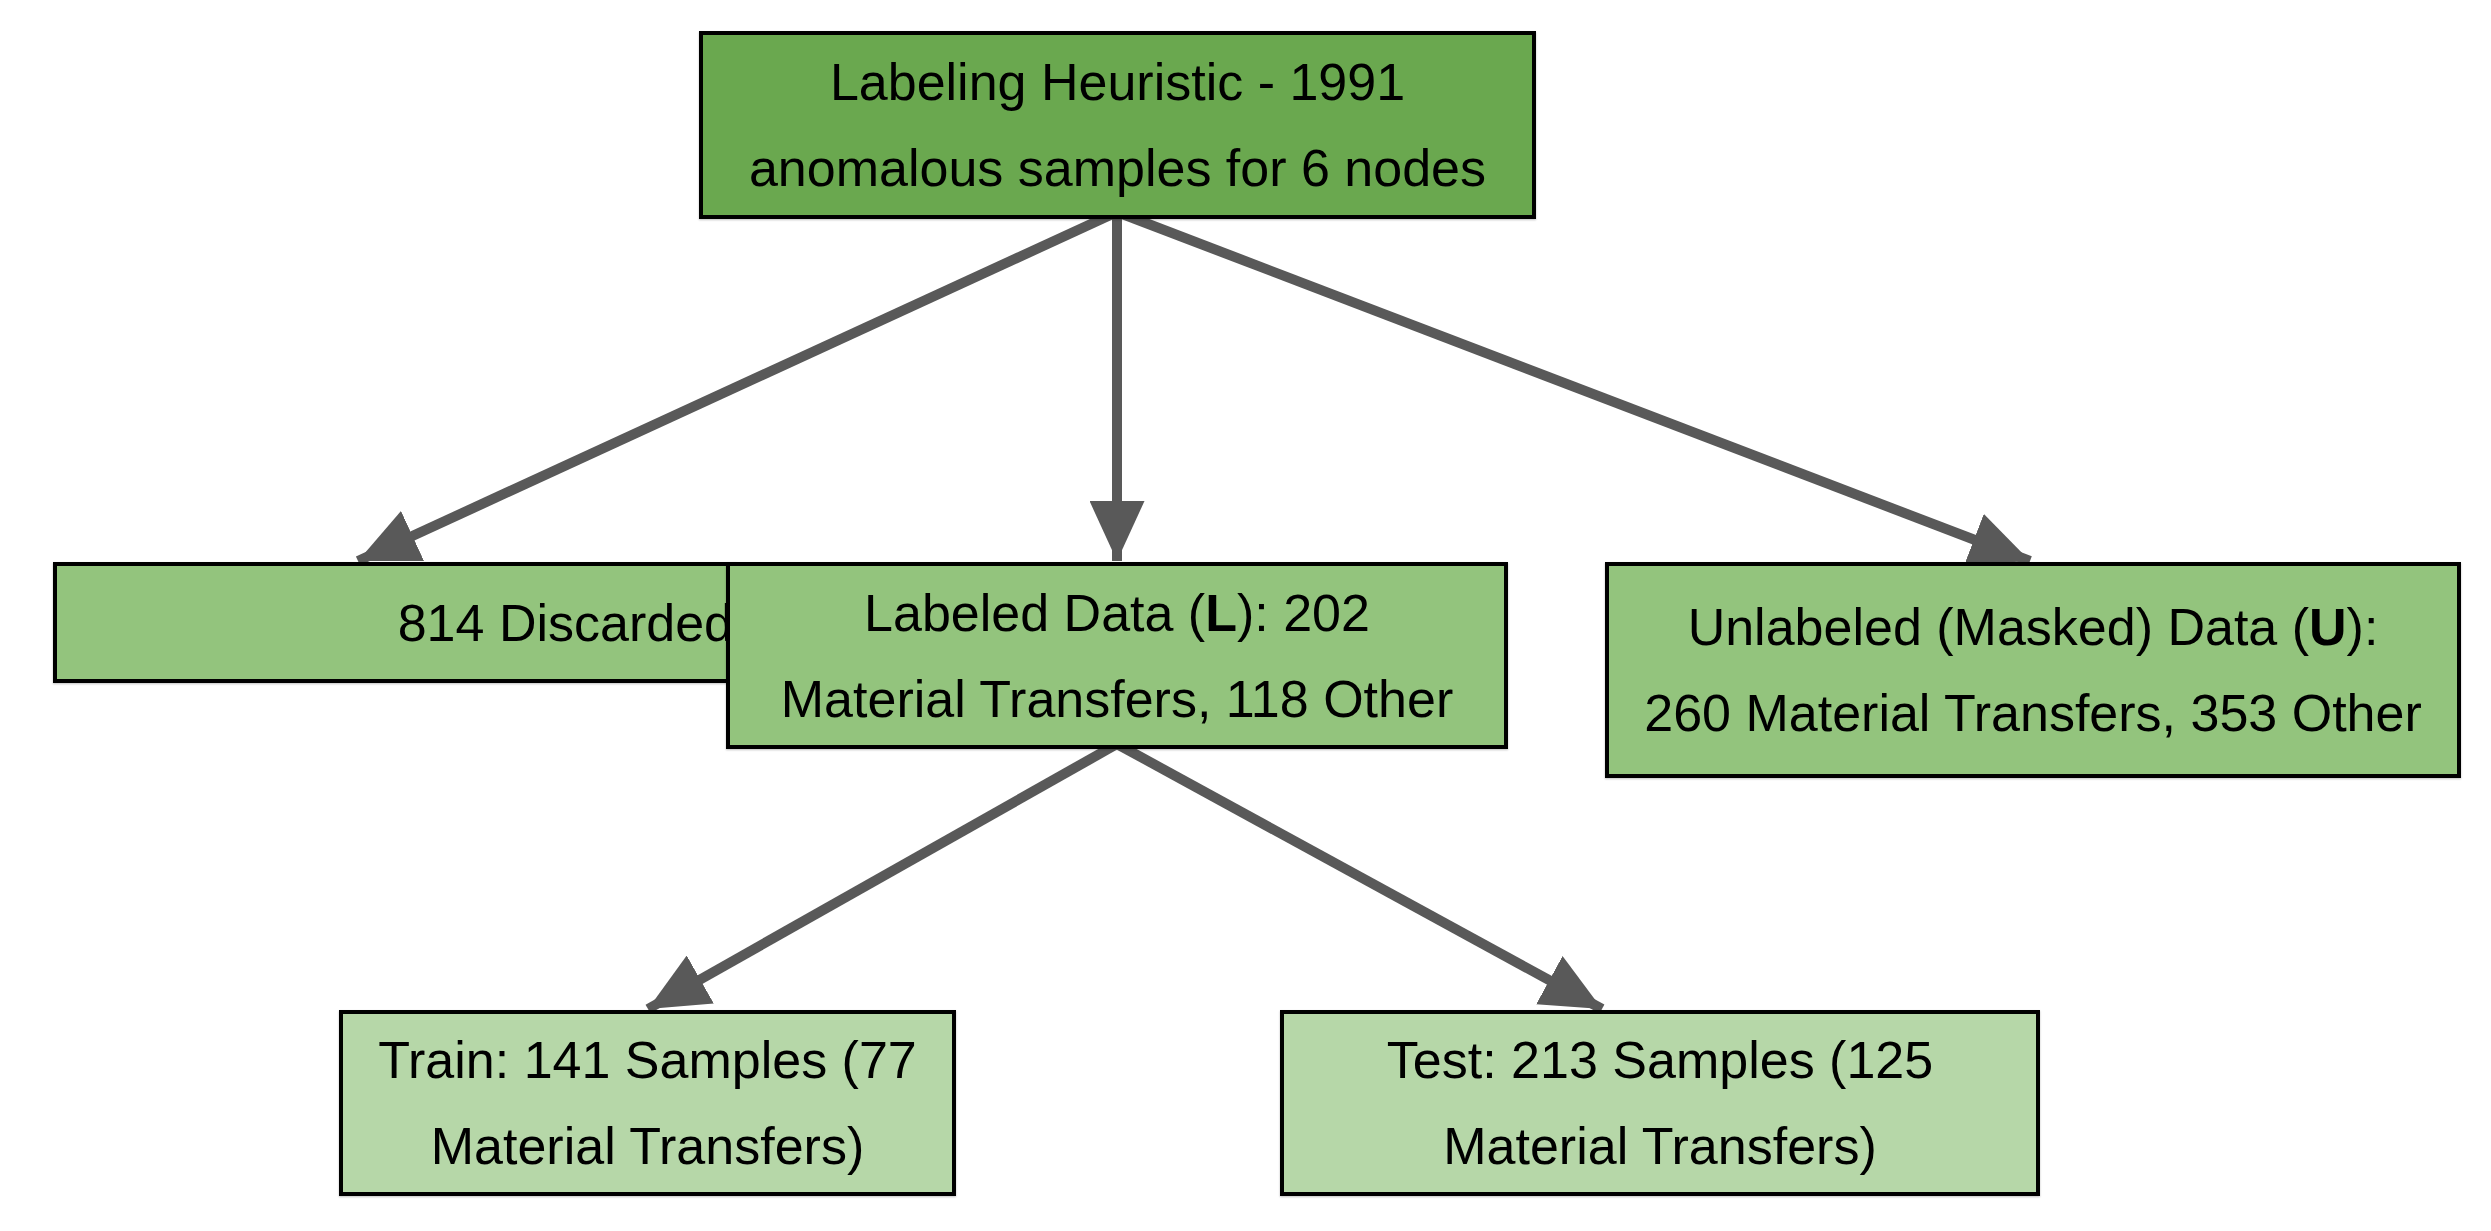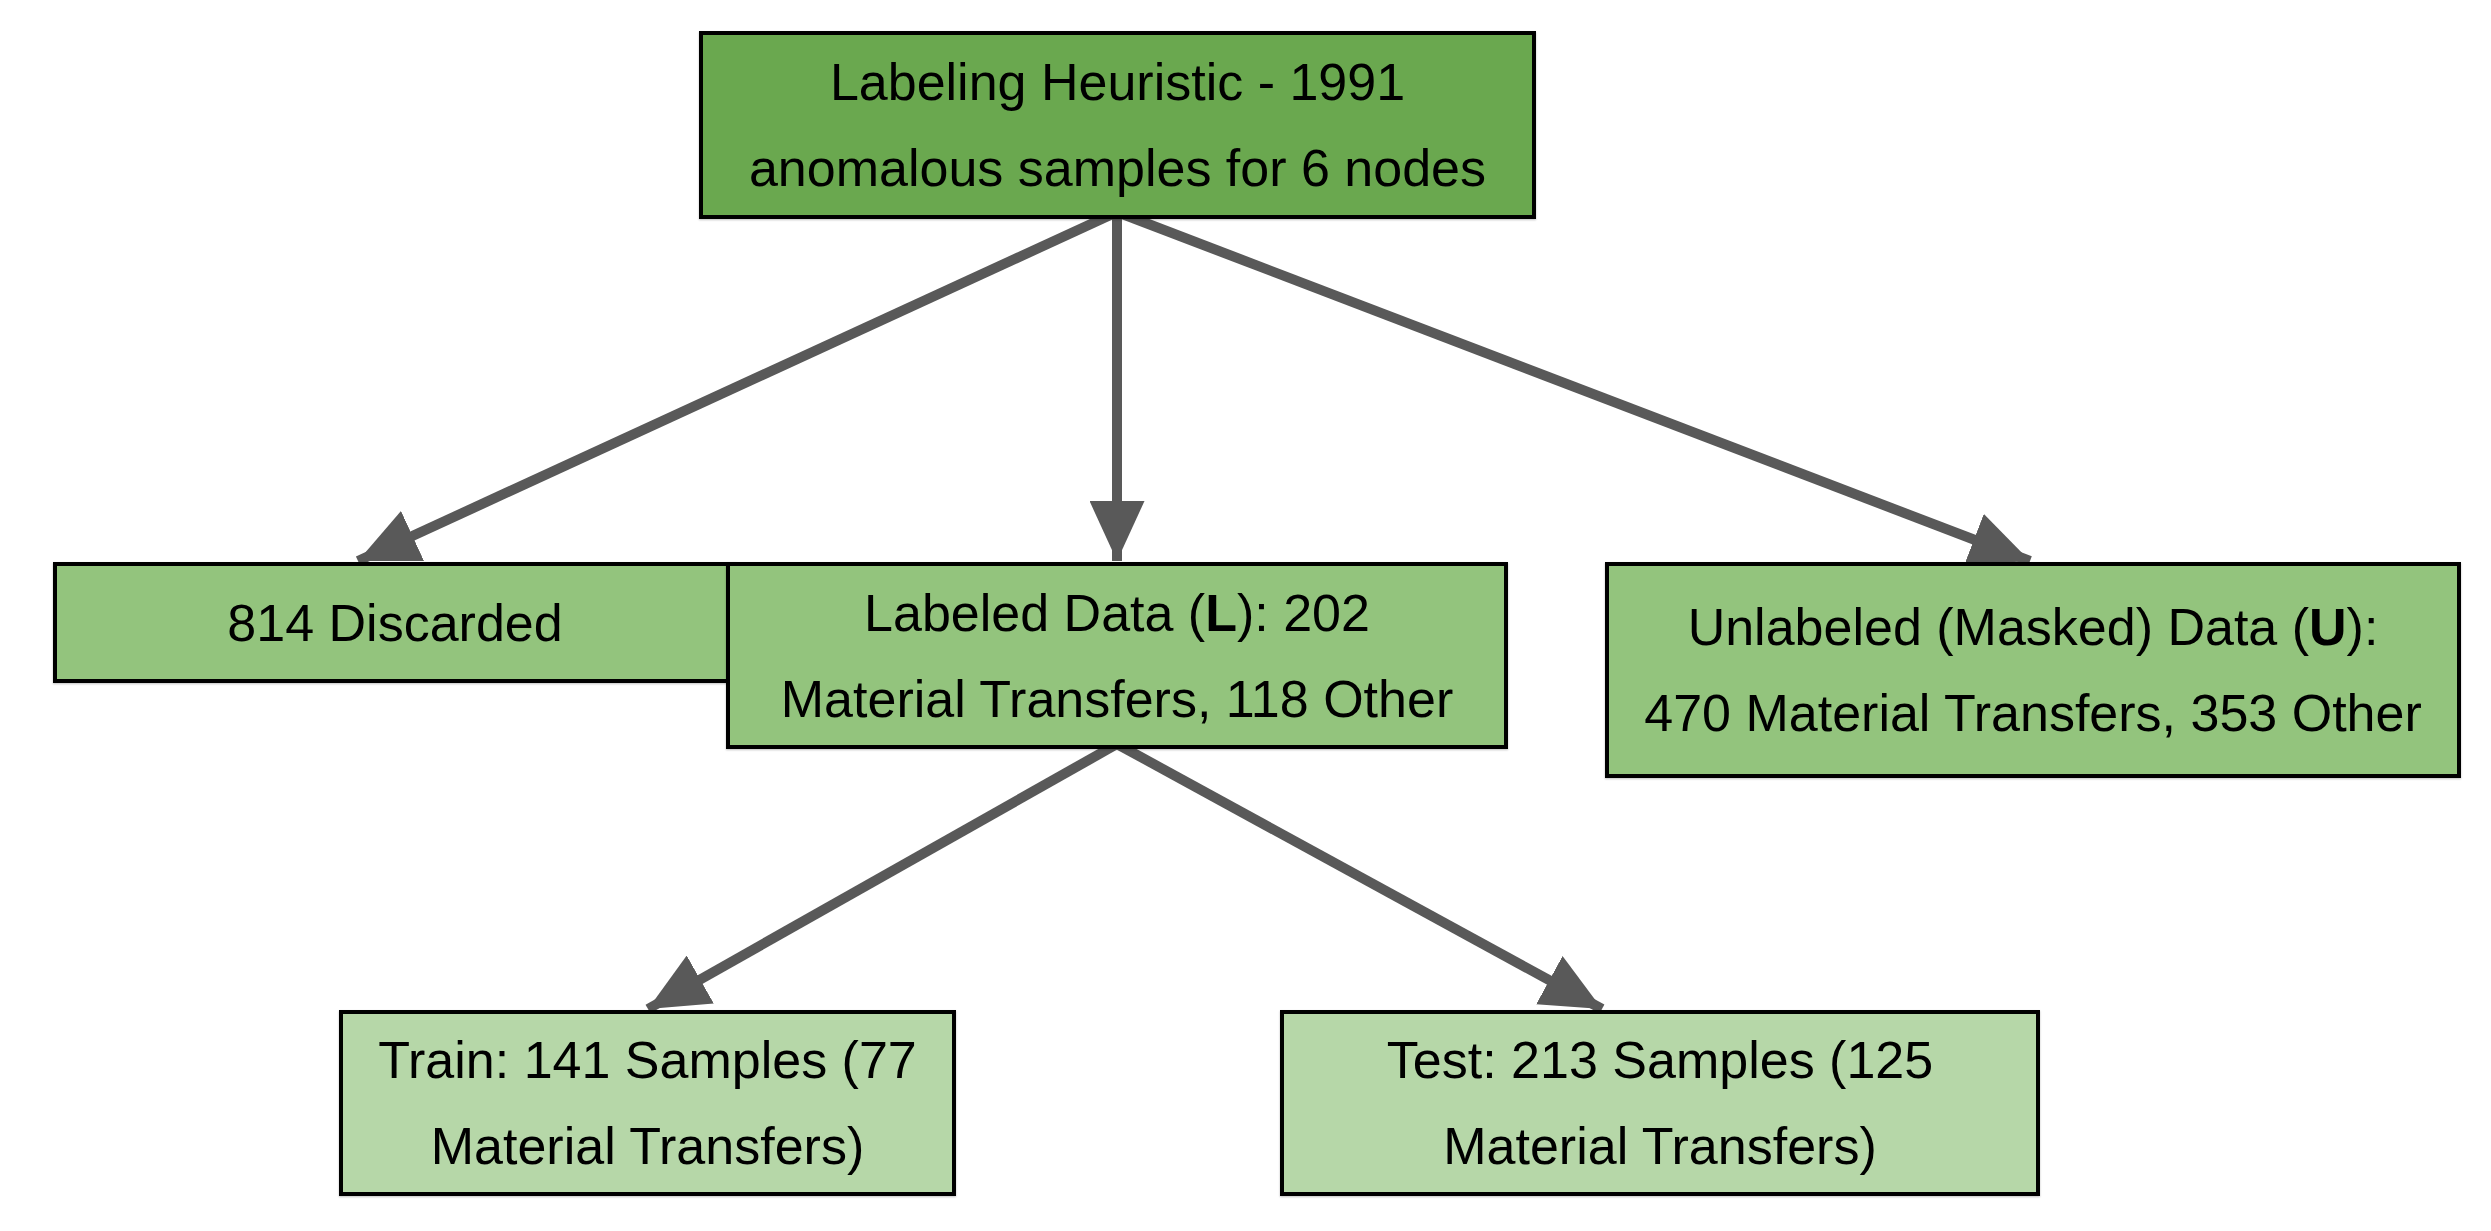--- a/index.html
+++ b/index.html
@@ -28,21 +28,21 @@
     display:flex;flex-direction:column;justify-content:center;align-items:center;
     text-align:center;
     color:var(--text);
     font-size:52px;line-height:62px;
     box-shadow:0 1px 2px rgba(0,0,0,0.25);
     gap:24px;
   }
   .node .line{white-space:nowrap;}
   .node .b{font-weight:bold;}
   .node-root{left:699px;top:31px;width:837px;height:188px;background:var(--root-fill);}
-  .node-discarded{left:53px;top:562px;width:684px;height:121px;background:var(--level2-fill);}
+  .node-discarded{left:53px;top:562px;width:684px;height:121px;background:var(--level2-fill);align-items:flex-end;}
   .node-labeled{left:726px;top:562px;width:782px;height:187px;background:var(--level2-fill);text-align:right;}
   .node-unlabeled{left:1605px;top:562px;width:856px;height:216px;background:var(--level2-fill);}
   .node-train{left:339px;top:1010px;width:617px;height:186px;background:var(--level3-fill);align-items:center;}
   .node-test{left:1280px;top:1010px;width:760px;height:186px;background:var(--level3-fill);}
 </style>
 </head>
 <body>
 
 <div class="canvas">
 
@@ -68,21 +68,21 @@
     <div class="line">814 Discarded</div>
   </div>
 
   <div class="node node-labeled">
     <div class="line"><span>Labeled Data (</span><span class="b">L</span><span>): 202</span></div>
     <div class="line">Material Transfers, 118 Other</div>
   </div>
 
   <div class="node node-unlabeled">
     <div class="line"><span>Unlabeled (Masked) Data (</span><span class="b">U</span><span>):</span></div>
-    <div class="line">470 Material Transfers, 353 Other</div>
+    <div class="line">260 Material Transfers, 353 Other</div>
   </div>
 
   <div class="node node-train">
     <div class="line">Train: 141 Samples (77</div>
     <div class="line">Material Transfers)</div>
   </div>
 
   <div class="node node-test">
     <div class="line">Test: 213 Samples (125</div>
     <div class="line">Material Transfers)</div>

